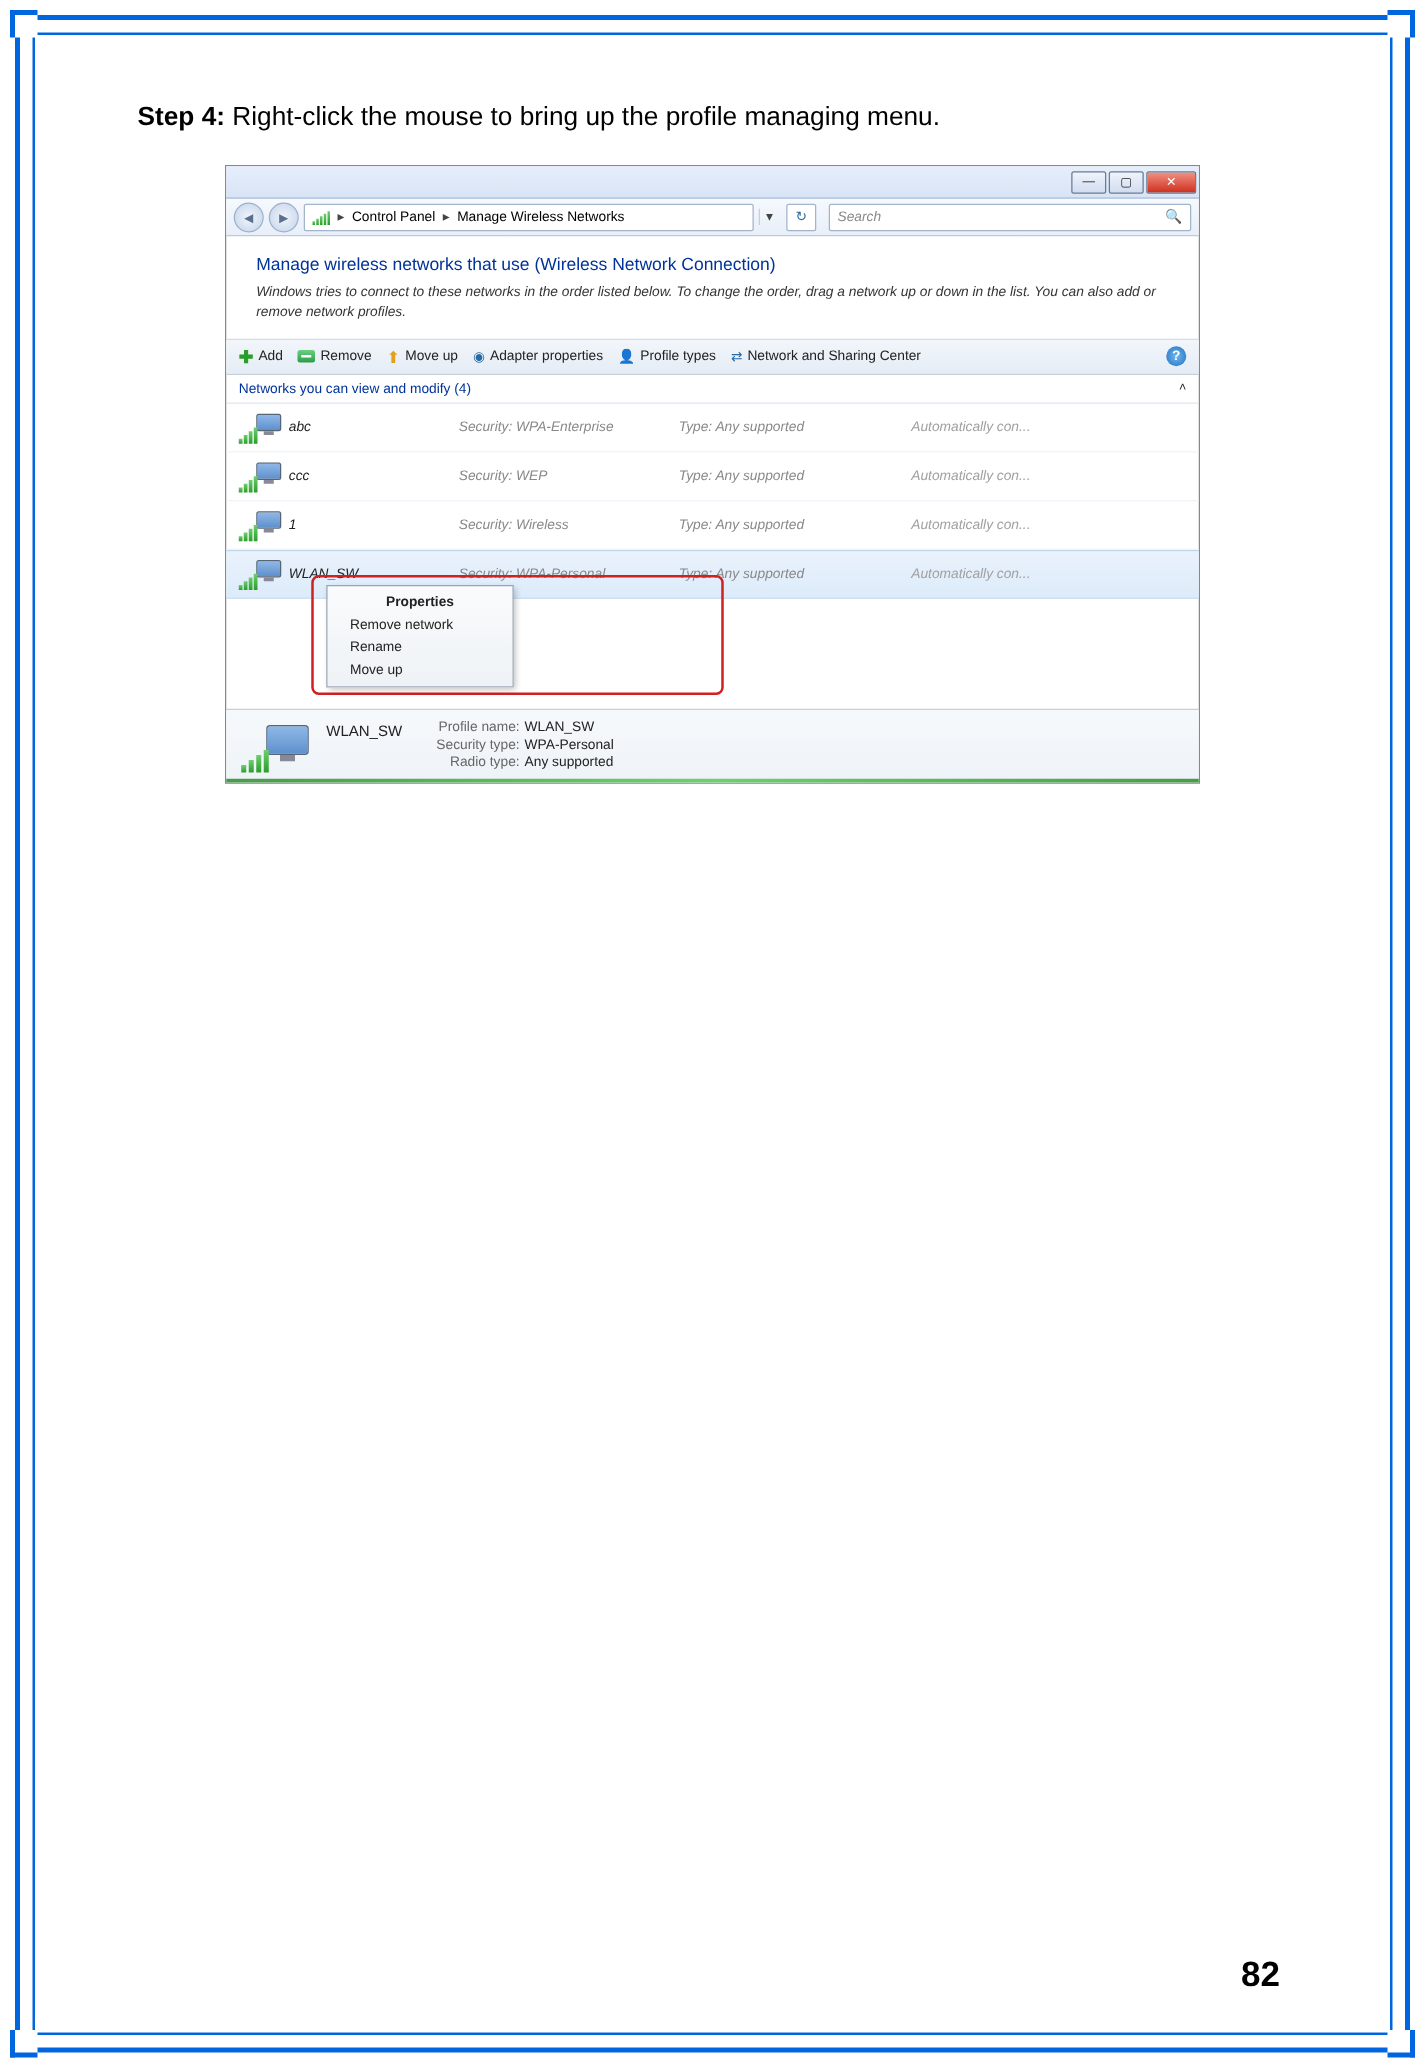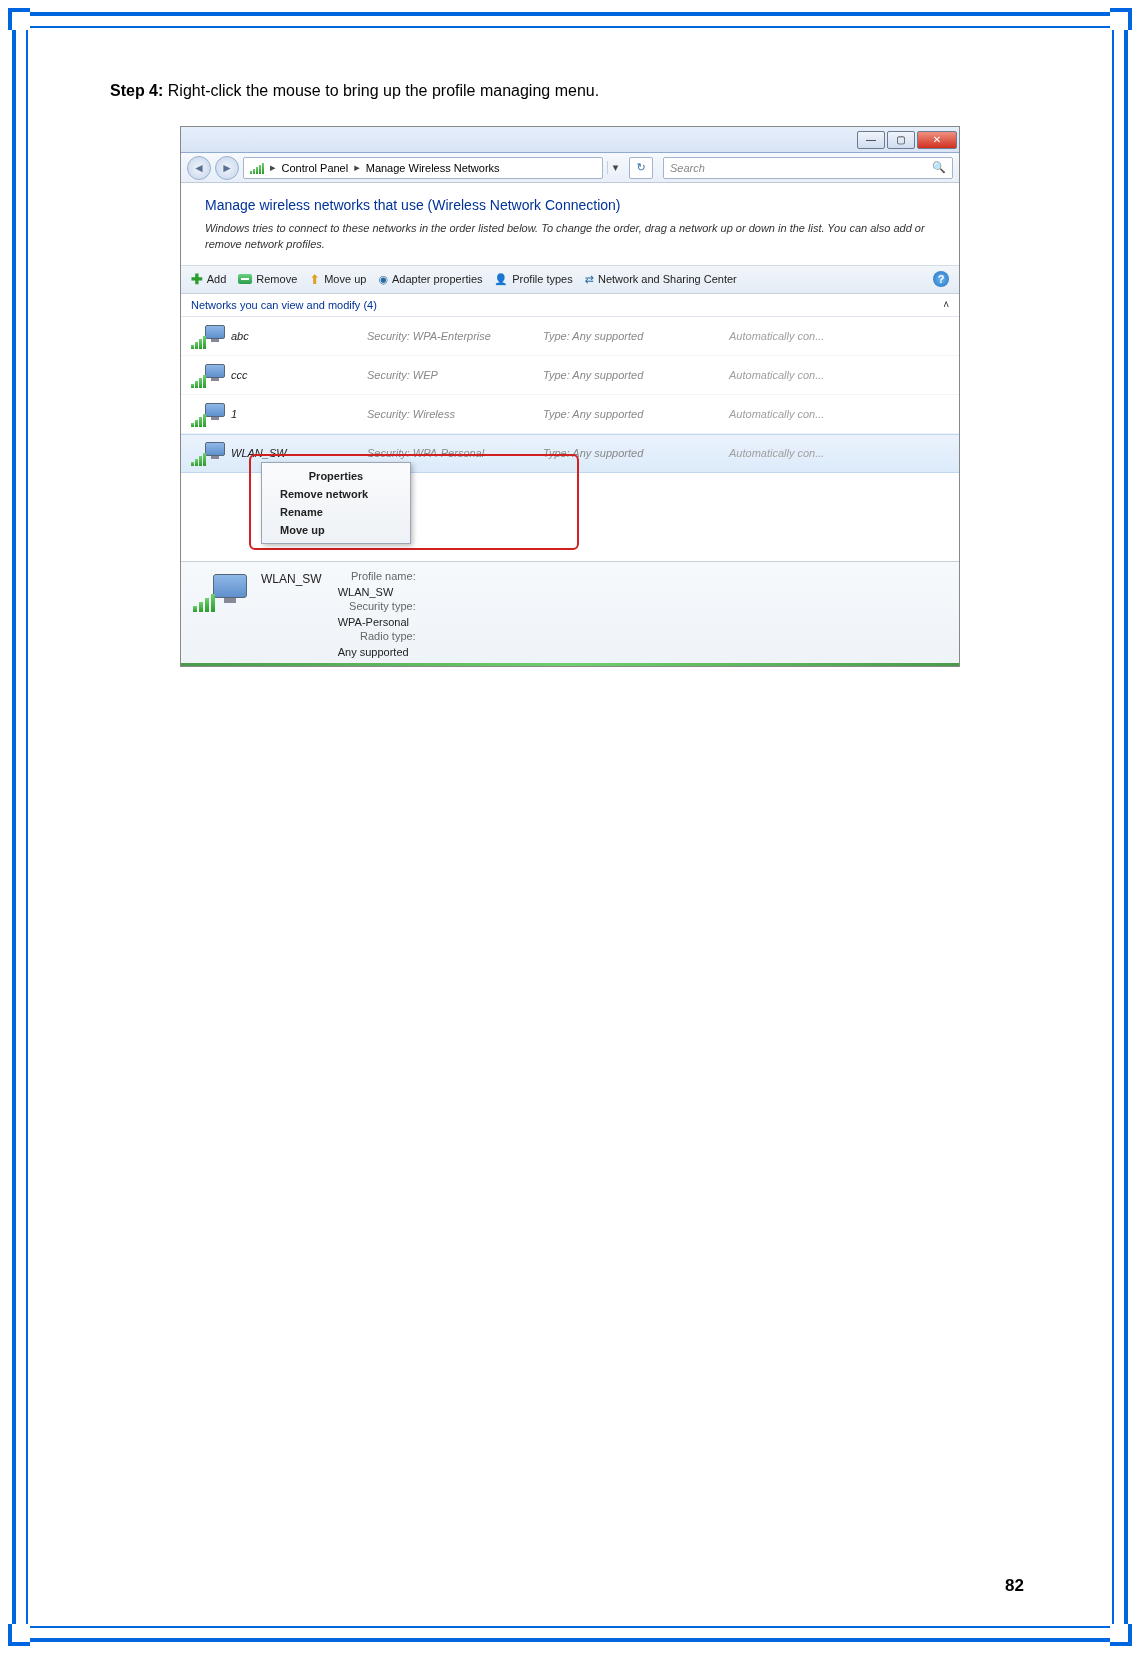--- a/index.html
+++ b/index.html
@@ -31,21 +31,21 @@
   .corner.bl { bottom: 8px; left: 8px; border-right: none; border-top: none; }
   .corner.br { bottom: 8px; right: 8px; border-left: none; border-top: none; }
 
   .content {
     position: absolute;
     top: 82px;
     left: 110px;
     right: 110px;
   }
   .step-text {
-    font-size: 16px;
+    font-size: 21px;
     color: #000;
     margin-bottom: 26px;
   }
   .step-label { font-weight: bold; }
 
   .screenshot {
     width: 780px;
     margin: 0 auto;
     border: 1px solid #888;
     background: #fff;
@@ -199,21 +199,21 @@
   .context-menu {
     position: absolute;
     left: 80px; top: 145px;
     width: 150px;
     background: linear-gradient(#fafbfc, #eef2f6);
     border: 1px solid #9aa6b4;
     box-shadow: 2px 2px 5px rgba(0,0,0,.25);
     padding: 4px 0;
     z-index: 5;
   }
-  .context-menu .mi { padding: 3px 18px; color: #222; font-weight: bold; }
+  .context-menu .mi { padding: 3px 18px; color: #222; }
   .context-menu .mi.bold { font-weight: bold; text-align: center; }
   .red-box {
     position: absolute;
     left: 68px; top: 137px;
     width: 330px; height: 96px;
     border: 2px solid #d02020;
     border-radius: 6px;
     z-index: 4;
     pointer-events: none;
   }
@@ -242,30 +242,30 @@
   }
   .details-icon .monitor::after {
     content: ""; position: absolute; bottom: -6px; left: 10px; width: 12px; height: 5px; background: #889;
   }
   .details-icon .bars { position: absolute; left: 0; bottom: 0; display: flex; align-items: flex-end; gap: 2px; }
   .details-icon .bars span { width: 4px; background: linear-gradient(#6fcf6f,#2a9d2a); }
   .details-icon .bars span:nth-child(1){height:6px} .details-icon .bars span:nth-child(2){height:10px}
   .details-icon .bars span:nth-child(3){height:14px} .details-icon .bars span:nth-child(4){height:18px}
   .details-text { display: flex; gap: 40px; }
   .details-col { display: flex; flex-direction: column; gap: 2px; }
-  .kv { display: flex; gap: 4px; flex-direction: column; }
+  .kv { display: flex; gap: 4px; }
   .kv .k { color: #666; min-width: 78px; text-align: right; }
   .kv .v { color: #222; }
   .details-name { color: #222; font-size: 12px; margin-right: 4px; align-self: flex-start; margin-top: 2px; }
 
   .page-number {
     position: absolute;
     right: 116px;
     bottom: 58px;
-    font-size: 17px;
+    font-size: 28px;
     font-weight: bold;
     color: #000;
   }
 </style>
 </head>
 <body>
 
 <div class="page-frame-outer"></div>
 <div class="page-frame-inner"></div>
 <div class="corner tl"></div>

